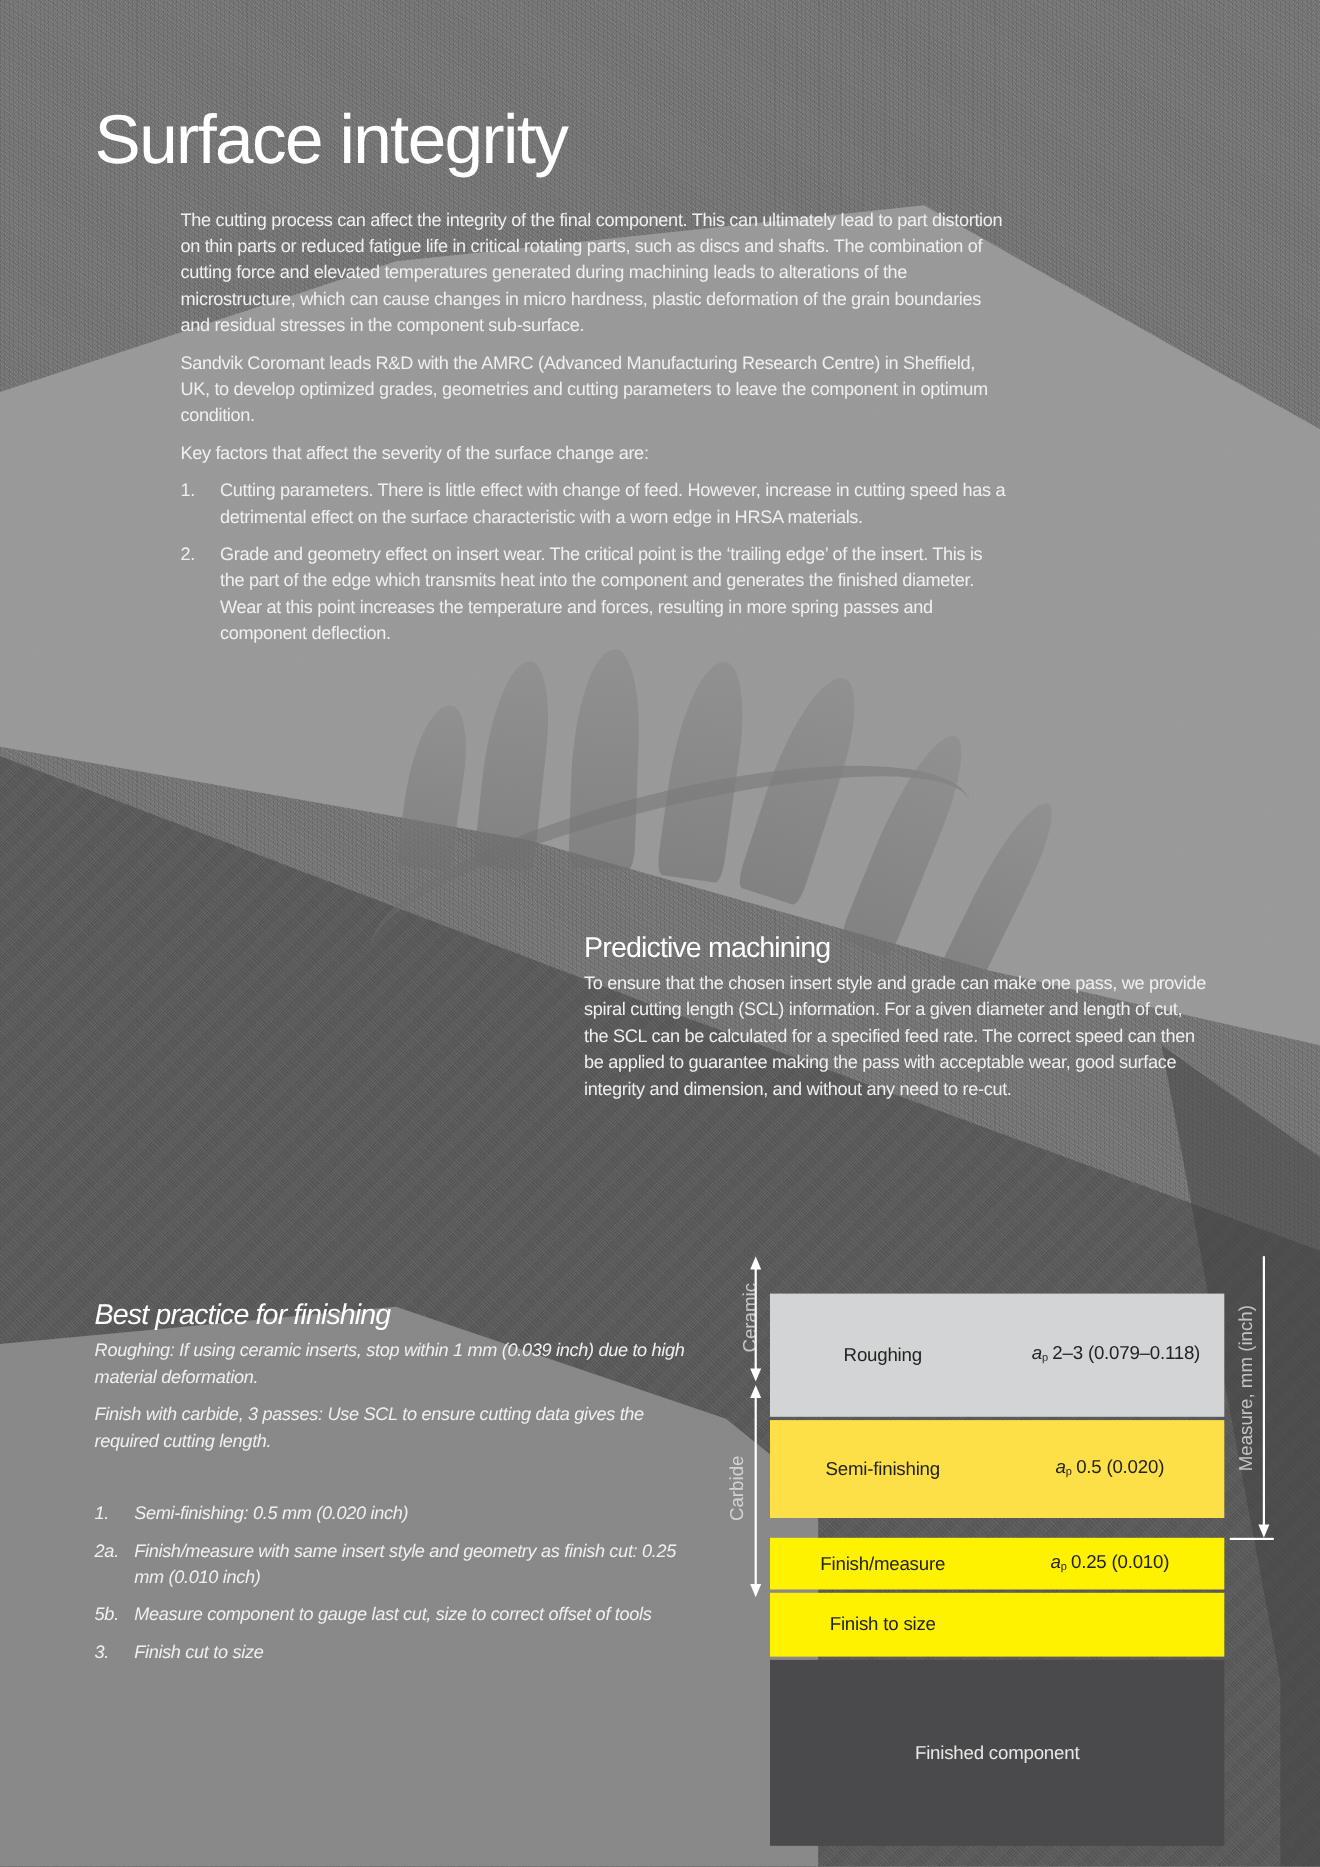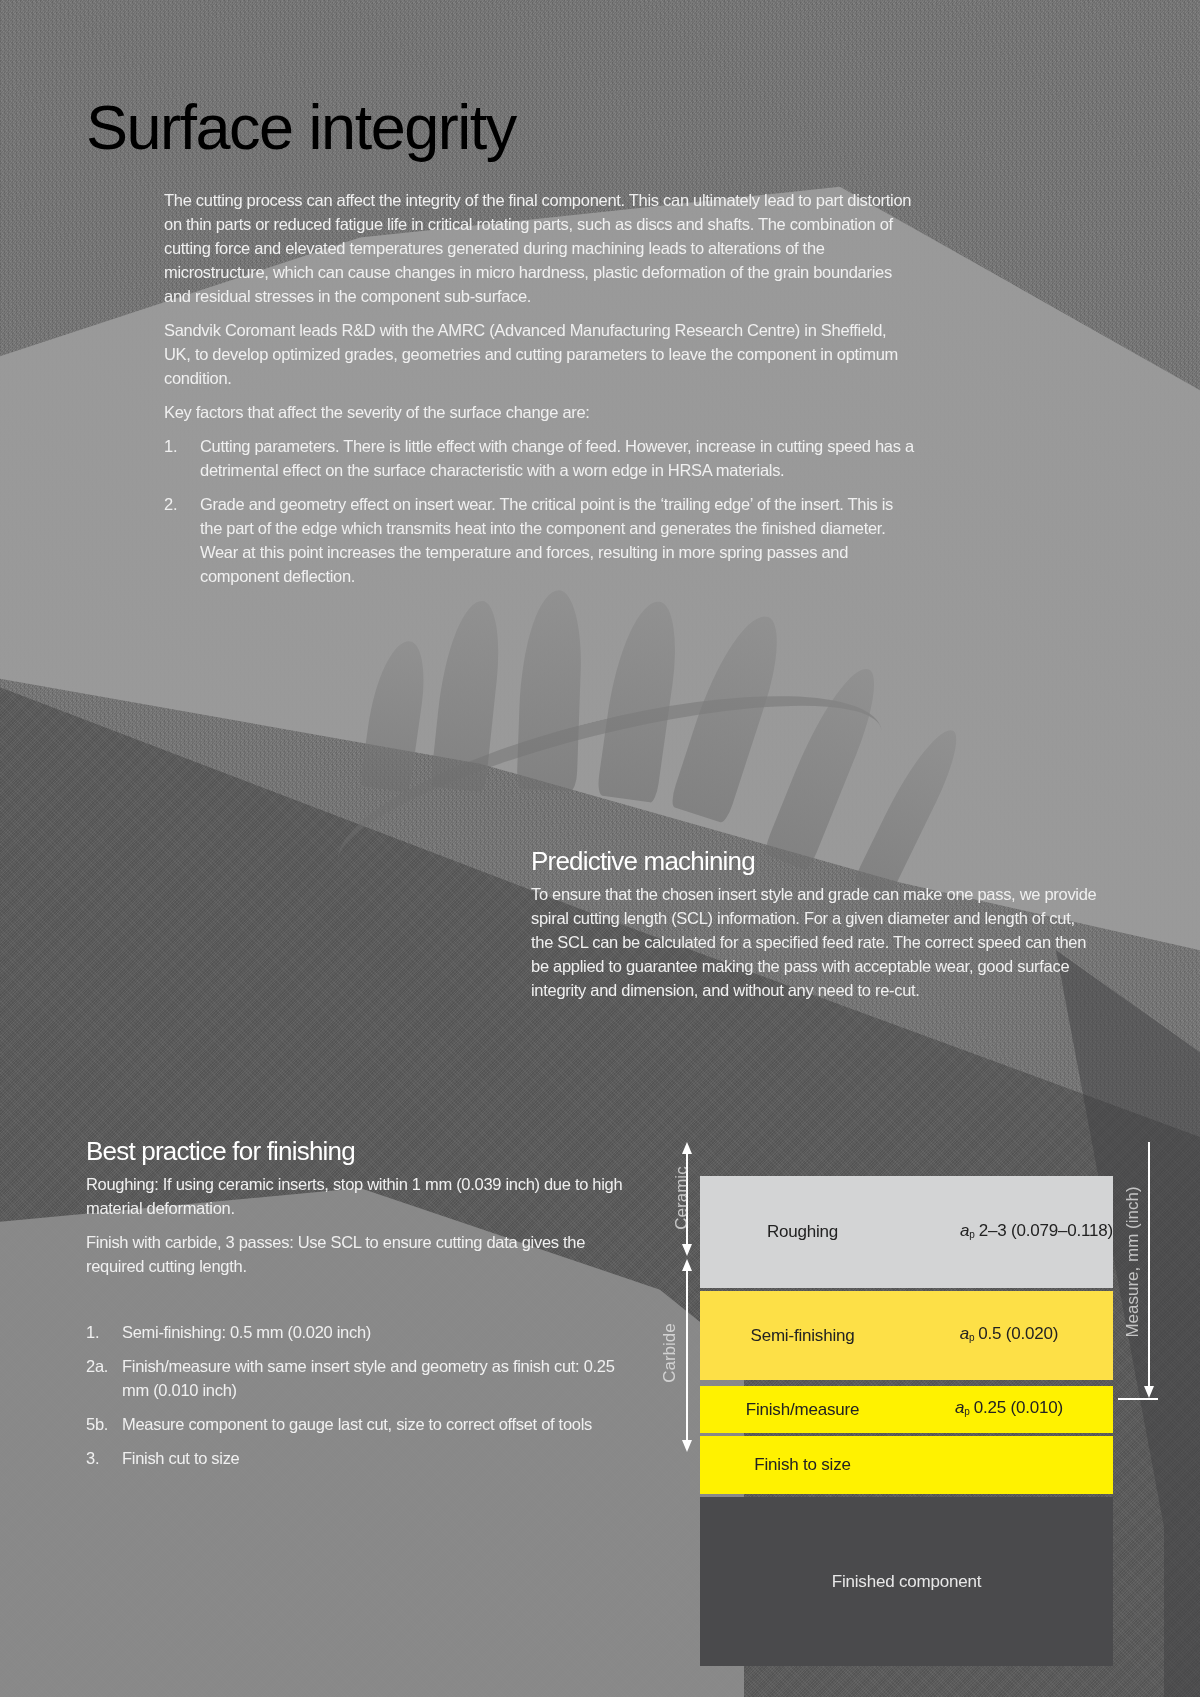--- a/index.html
+++ b/index.html
@@ -52,47 +52,47 @@
   .hub {
     position: absolute; left: 330px; top: 720px; width: 560px; height: 140px;
     border-radius: 50%; border-top: 14px solid rgba(110,110,110,0.45);
     transform: rotate(-14deg);
   }
 
   .content { position: absolute; inset: 0; }
   h1.title {
     position: absolute; left: 86px; top: 96px; margin: 0;
     font-weight: normal; font-size: 63px; letter-spacing: -1.5px;
-    color: #000000; line-height: 1;
+    color: #ffffff; line-height: 1;
   }
   .body-text { font-size: 16.5px; line-height: 24px; color: #f0f0f0; letter-spacing: -0.3px; }
   .body-text p { margin: 0 0 10px 0; }
   .intro { position: absolute; left: 164px; top: 188px; width: 750px; }
   .num-list { list-style: none; margin: 0; padding: 0; }
   .num-list li { position: relative; padding-left: 36px; margin-bottom: 10px; }
   .num-list .n { position: absolute; left: 0; top: 0; }
 
   h2 { margin: 0; font-weight: normal; font-size: 26px; letter-spacing: -0.8px; color: #ffffff; line-height: 1; }
   .predictive { position: absolute; left: 531px; top: 848px; width: 570px; }
   .predictive h2 { margin-bottom: 8px; }
-  .best { position: absolute; left: 86px; top: 1138px; width: 540px; }
+  .best { position: absolute; left: 86px; top: 1182px; width: 540px; font-style: italic; }
   .best h2 { margin-bottom: 8px; }
   .best .steps { margin-top: 42px; }
 
   
   .diagram { position: absolute; left: 700px; top: 1176px; width: 413px; }
   .row { display: flex; align-items: center; color: #222; font-size: 17px; letter-spacing: -0.2px; }
   .row .lbl { width: 205px; text-align: center; }
   .row .val { flex: 1; text-align: center; line-height: 21px; }
   .row .val i { font-style: italic; }
   .row .val sub { font-size: 10px; vertical-align: -2px; margin-right: 4px; }
   .r-rough { background: #d3d4d5; height: 112px; }
-  .r-rough .val { text-align: right; }
+  .r-rough .val { text-align: right; padding-right: 22px; }
   .r-semi { background: #fde047; height: 89px; margin-top: 3px; }
-  .r-fm { background: #fff200; height: 47px; margin-top: 6px; }
+  .r-fm { background: #fff200; height: 47px; margin-top: 18px; }
   .r-fts { background: #fff200; height: 58px; margin-top: 3px; }
   .r-fin { background: #4a4a4c; height: 169px; margin-top: 3px; color: #e8e8e8; justify-content: center; }
 
   .vline { position: absolute; width: 2px; background: #ffffff; }
   .arrow-up, .arrow-down { position: absolute; width: 0; height: 0; border-left: 5px solid transparent; border-right: 5px solid transparent; }
   .arrow-up { border-bottom: 12px solid #fff; }
   .arrow-down { border-top: 12px solid #fff; }
   .vlabel {
     position: absolute; color: rgba(235,235,235,0.75); font-size: 17px;
     transform: rotate(-90deg); transform-origin: center; white-space: nowrap;

